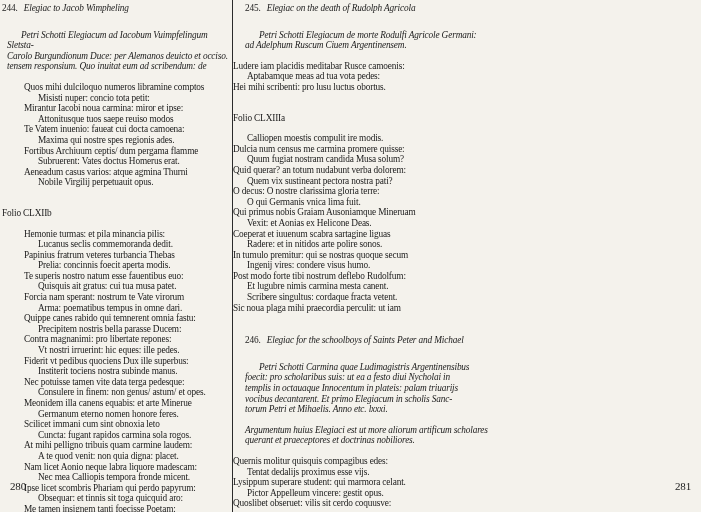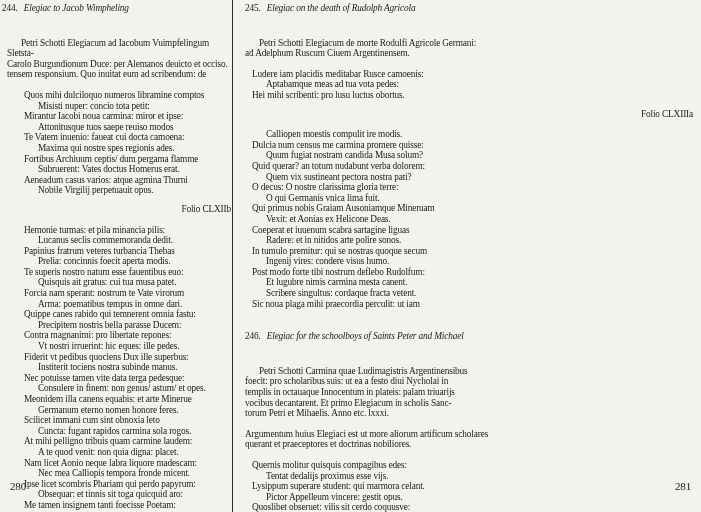--- a/index.html
+++ b/index.html
@@ -20,33 +20,33 @@
   .page.right { left: 233px; width: 468px; padding: 3px 8px 0 0; }
   .divider { position: absolute; left: 232px; top: 0; height: 100%; width: 1px; background: #2b2b2b; }
 
   .heading { white-space: nowrap; }
   .heading .num { font-style: normal; margin-right: 6px; }
   .heading .title { font-style: italic; }
   .left  .heading { margin: 0 0 5px 0; }
   .right .heading { margin: 0 0 6px 12px; }
   .right .heading:not(:first-child) { margin-top: 22px; }
 
-  .prose { margin: 24px 0 9px; }
+  .prose { margin: 16px 0 9px; font-style: italic; }
   .left  .prose { margin-left: 5px; margin-right: 1px; }
   .right .prose { margin-left: 12px; max-width: 330px; }
   .right .prose.argumentum { margin-top: 10px; max-width: 360px; }
   .prose-line.first { text-indent: 14px; }
 
   .verse { margin: 10px 0 6px; }
   .left  .verse { margin-left: 22px; }
-  .right .verse { margin-left: 19px; }
+  .right .verse { }
   .vline { white-space: nowrap; }
   .vline.indent { padding-left: 14px; }
 
-  .folio { margin: 8px 0 4px 0; white-space: nowrap; text-align: right; }
+  .folio { margin: 20px 0 4px 0; white-space: nowrap; }
   .right .folio { margin-bottom: 10px; }
 
   .pagenum { position: absolute; bottom: 20px; font-size: 11px; }
   .pagenum.left-num  { left: 10px; }
   .pagenum.right-num { right: 10px; }
 </style>
 </head>
 <body>
 
 <div class="spread" style="background: rgb(244, 242, 236); color: rgb(27, 27, 27);">

